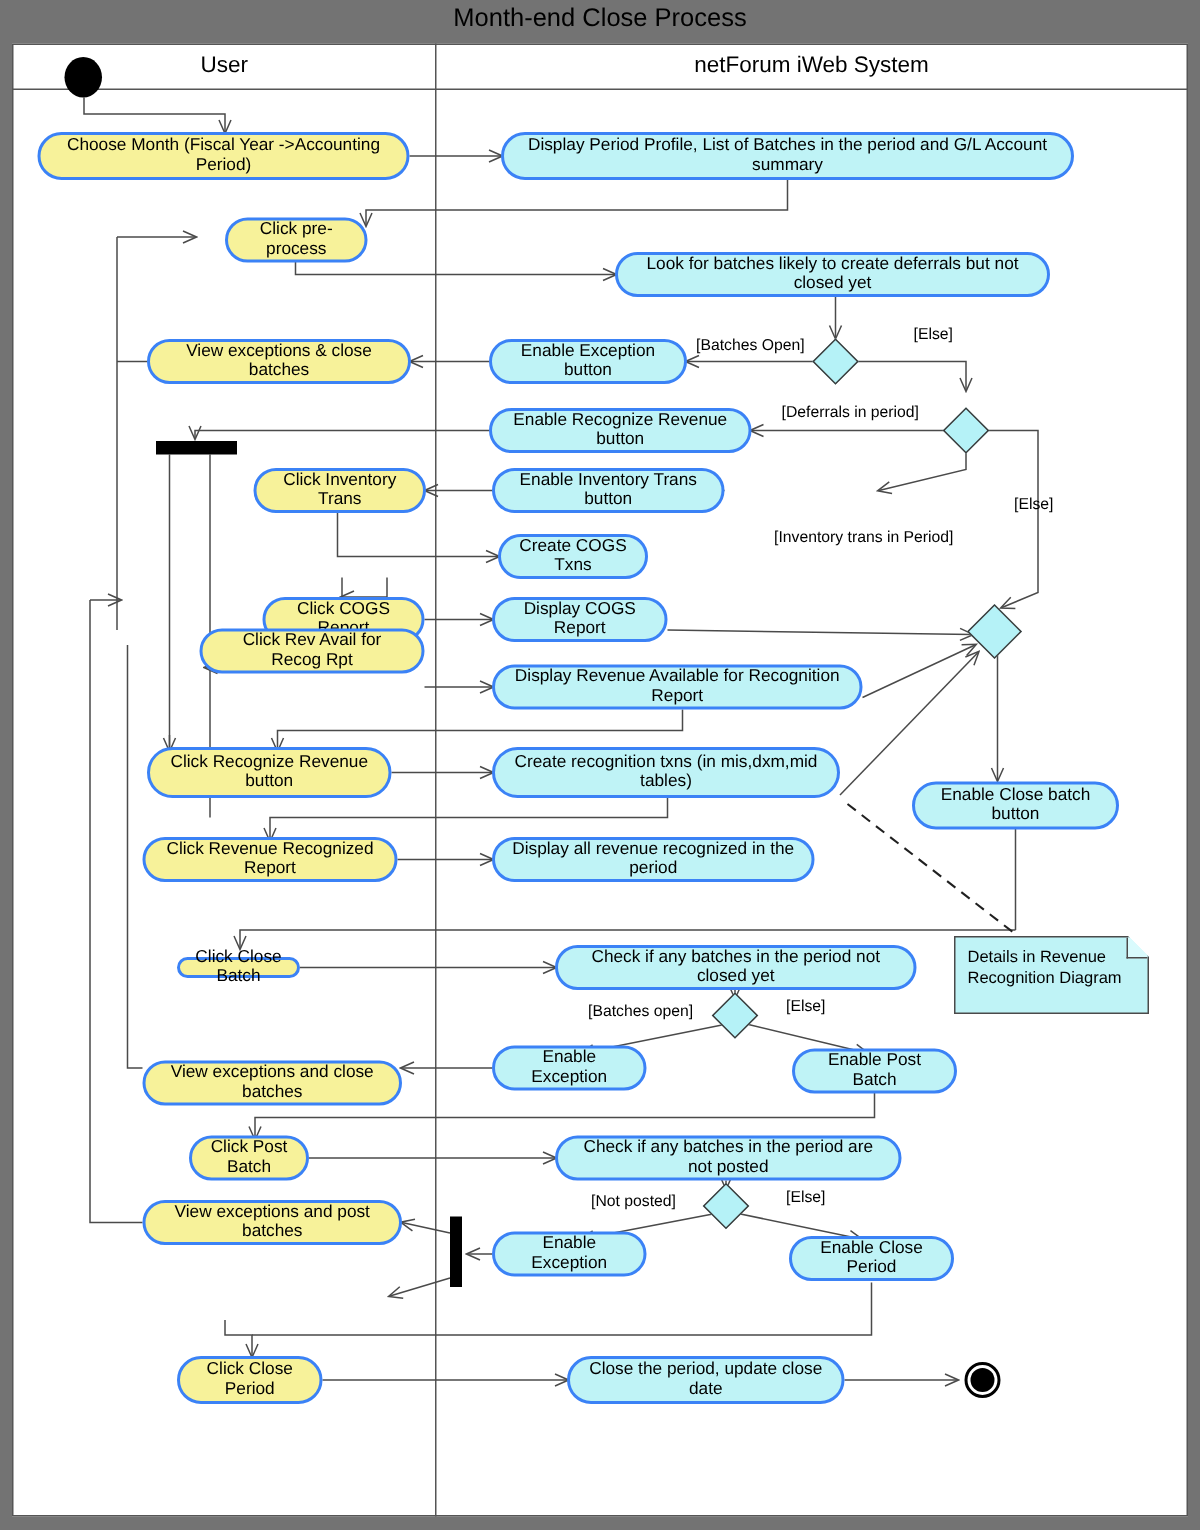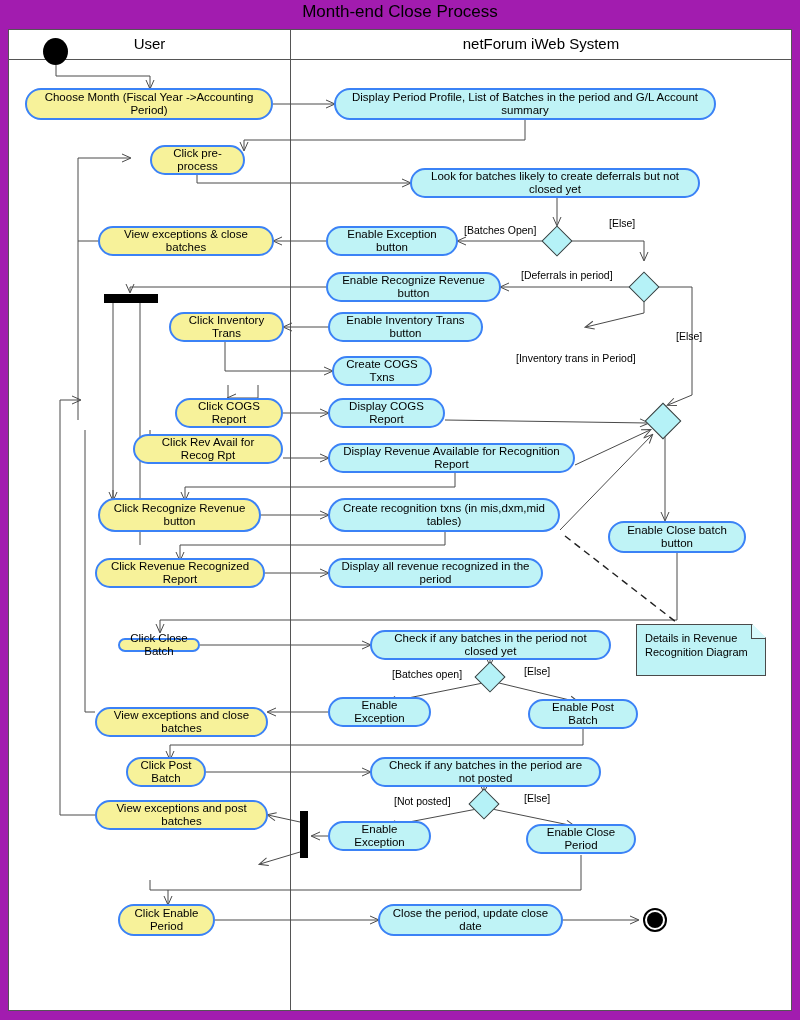--- a/index.html
+++ b/index.html
@@ -1,17 +1,17 @@
 <!DOCTYPE html>
 <html><head>
 <meta charset="utf-8">
 <style>
   html,body{margin:0;padding:0;background:#ffffff;}
   body{width:800px;height:1020px;font-family:"Liberation Sans",sans-serif;color:#000;}
-  #stage{position:relative;width:800px;height:1020px;overflow:hidden;background:#a21caf;}
+  #stage{position:relative;width:800px;height:1020px;overflow:hidden;background:#737373;}
   #title{
     position:absolute;left:0;top:2px;width:800px;text-align:center;
     font-size:17px;font-family:"Liberation Sans",sans-serif;color:#000;
   }
   #frame{
     position:absolute;left:8px;top:29px;width:784px;height:982px;
     border:1px solid #555;box-sizing:border-box;background:#fff;
   }
   #lane-divider{
     position:absolute;left:290px;top:29px;width:0;height:982px;
@@ -229,21 +229,21 @@
   <div class="node user" style="left:169px;top:312px;width:115px;height:30px;">Click Inventory Trans</div>
 
   <div class="node system" style="left:328px;top:312px;width:155px;height:30px;">Enable Inventory Trans button</div>
 
   <div class="node system" style="left:332px;top:356px;width:100px;height:30px;">Create COGS Txns</div>
 
   <div class="node user" style="left:175px;top:398px;width:108px;height:30px;">Click COGS Report</div>
 
   <div class="node system" style="left:328px;top:398px;width:117px;height:30px;">Display COGS Report</div>
 
-  <div class="node user" style="left:133px;top:434px;width:150px;height:30px;">Click Rev Avail for Recog Rpt</div>
+  <div class="node user" style="left:133px;top:419px;width:150px;height:30px;">Click Rev Avail for Recog Rpt</div>
 
   <div class="node system" style="left:328px;top:443px;width:247px;height:30px;">Display Revenue Available for Recognition Report</div>
 
   <div class="node user" style="left:98px;top:498px;width:163px;height:34px;">Click Recognize Revenue button</div>
 
   <div class="node system" style="left:328px;top:498px;width:232px;height:34px;">Create recognition txns (in mis,dxm,mid tables)</div>
 
   <div class="node system" style="left:608px;top:521px;width:138px;height:32px;">Enable Close batch button</div>
 
   <div class="node user" style="left:95px;top:558px;width:170px;height:30px;">Click Revenue Recognized Report</div>
@@ -264,21 +264,21 @@
 
   <div class="node system" style="left:370px;top:757px;width:231px;height:30px;">Check if any batches in the period are not posted</div>
 
   <div class="node user" style="left:95px;top:800px;width:173px;height:30px;">View exceptions and post batches</div>
 
   <div class="node system" style="left:328px;top:821px;width:103px;height:30px;">Enable Exception</div>
 
   <div class="node system" style="left:526px;top:824px;width:110px;height:30px;">Enable Close Period</div>
 
 
-  <div class="node user" style="left:118px;top:904px;width:97px;height:32px;">Click Enable Period</div>
+  <div class="node user" style="left:118px;top:904px;width:97px;height:32px;">Click Close Period</div>
 
   <div class="node system" style="left:378px;top:904px;width:185px;height:32px;">Close the period, update close date</div>
 
   <div id="end-node">
     <div id="end-node-inner"></div>
   </div>
 
   <div class="diamond" style="left:546px;top:230px;width:22px;height:22px;"></div>
   <div class="diamond" style="left:633px;top:276px;width:22px;height:22px;"></div>
   <div class="diamond" style="left:650px;top:408px;width:26px;height:26px;"></div>

